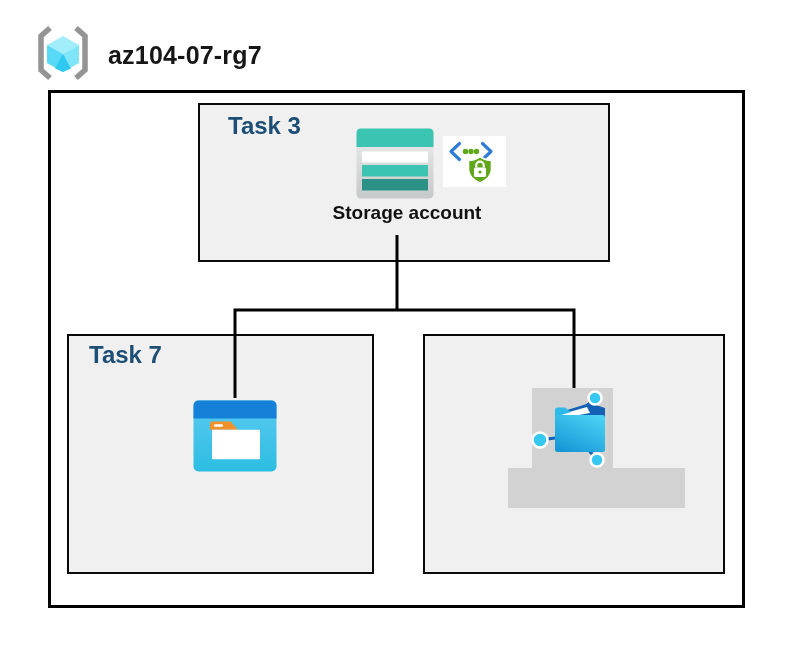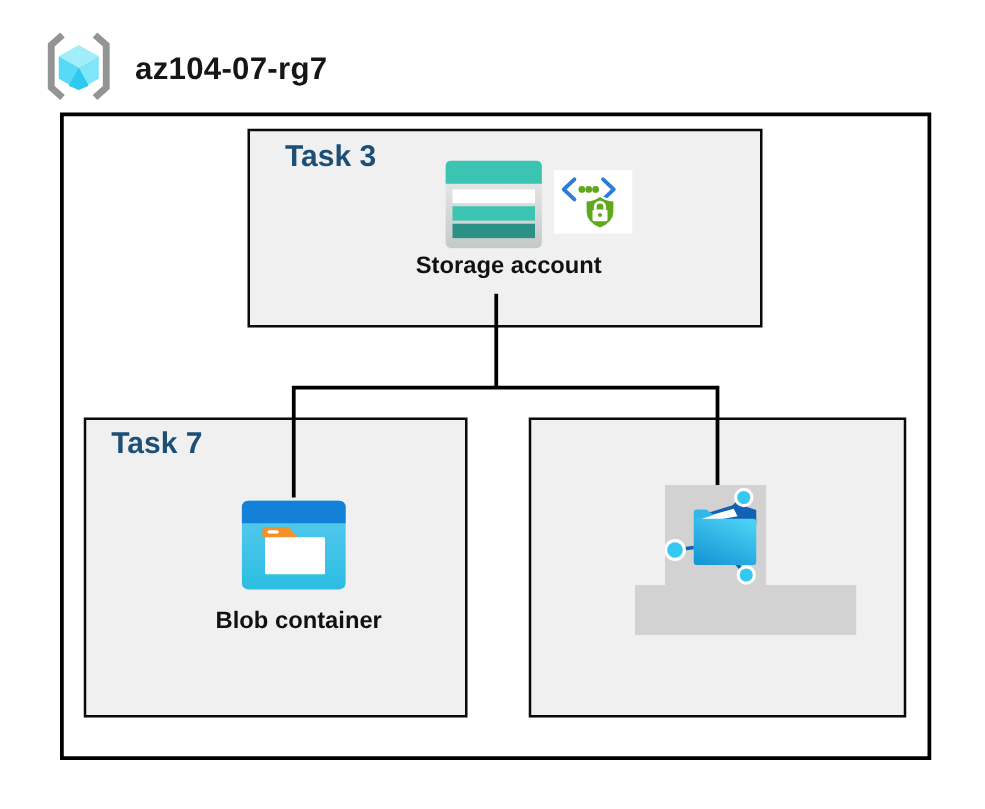--- a/index.html
+++ b/index.html
@@ -110,21 +110,20 @@
           <stop offset="1" stop-color="#2dbde2"></stop>
       </linearGradient>
     </defs>
     <rect x="0.5" y="0.5" width="83" height="71" rx="5" fill="url(#blobBg)"></rect>
     <path d="M0.5,18.5 L0.5,6 Q0.5,0.5 6,0.5 L78,0.5 Q83.5,0.5 83.5,6 L83.5,18.5 Z" style="fill:var(--blob-header-blue,#1580d8)"></path>
     <path d="M17,29.8 L17,23.8 Q17,21.6 19.2,21.6 L37.5,21.6 L45,29.8 Z" style="fill:var(--folder-tab-orange,#f2902b)"></path>
     <rect x="21" y="24.2" width="9" height="2.6" rx="1.3" fill="#ffffff"></rect>
     <rect x="19" y="29.8" width="48" height="29.5" rx="1" fill="#ffffff"></rect>
   </svg>
 
-  <div class="abs res-label lbl-blob">Blob container</div>
 
   <div class="abs file-backdrop"></div>
   <div class="abs file-band"></div>
 
   <svg class="abs icon-file" width="82" height="84" viewBox="0 0 82 84">
     <defs>
       <linearGradient id="fsBg" x1="0.8" y1="0" x2="0.2" y2="1">
         <stop offset="0" stop-color="#4bd1f4"></stop>
           <stop offset="1" stop-color="#1697d6"></stop>
       </linearGradient>

